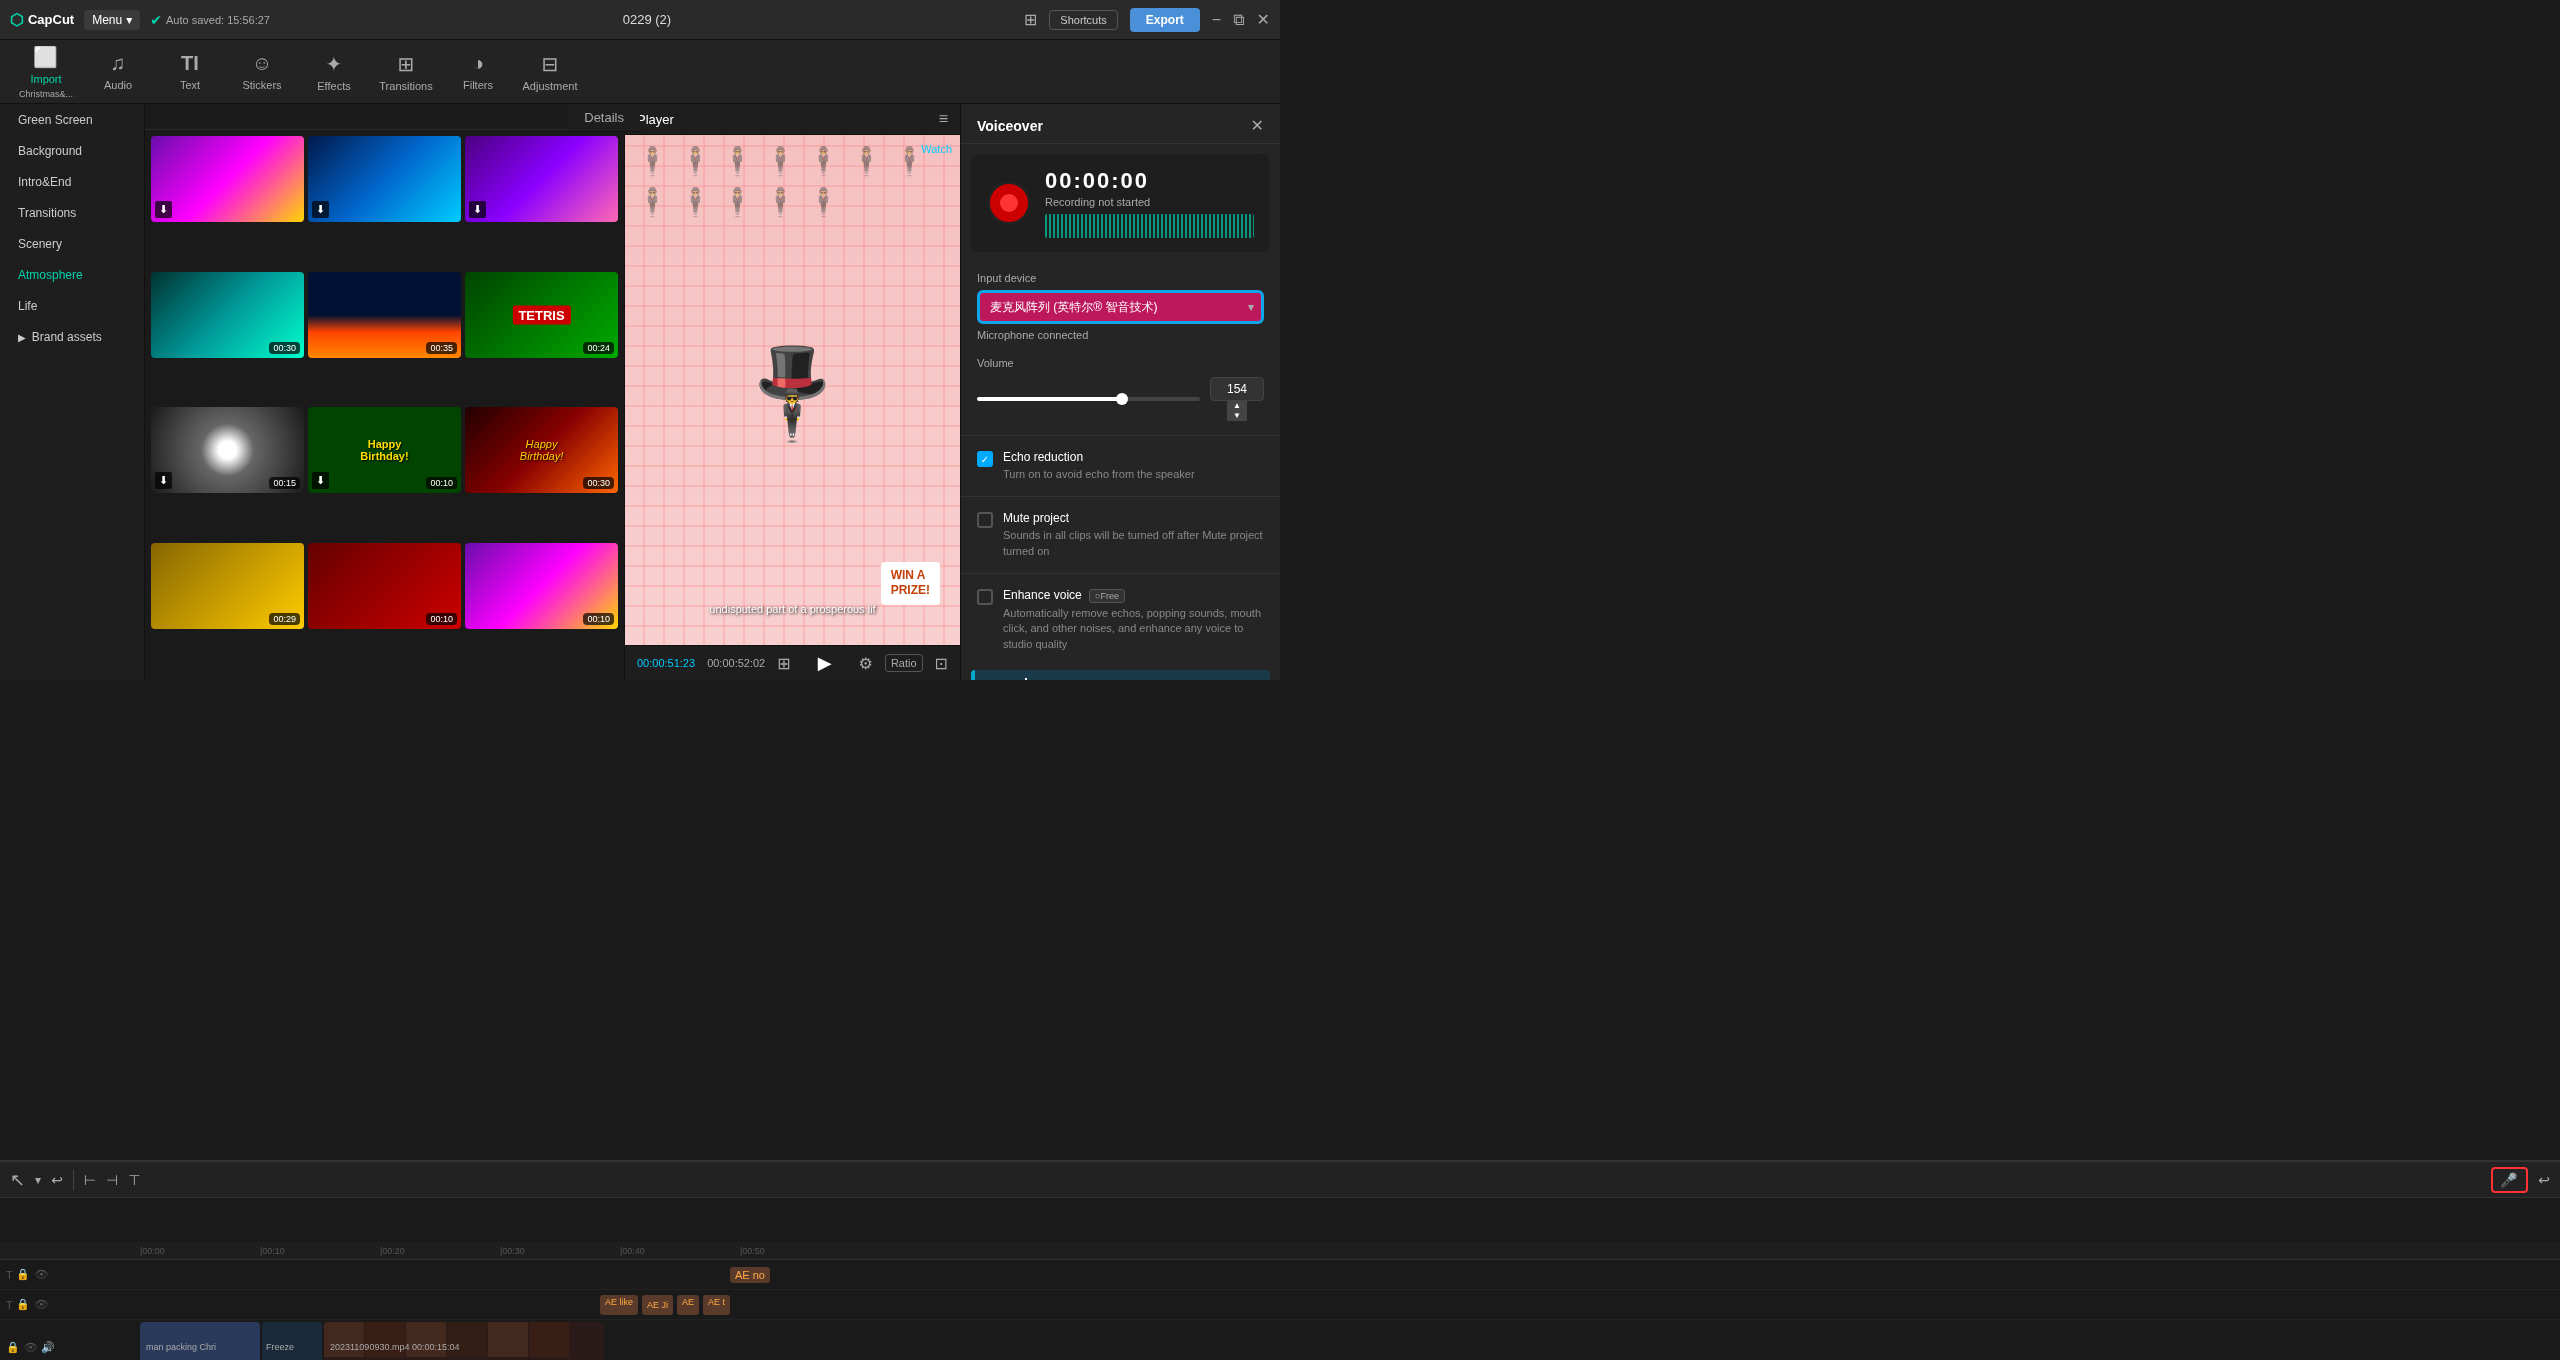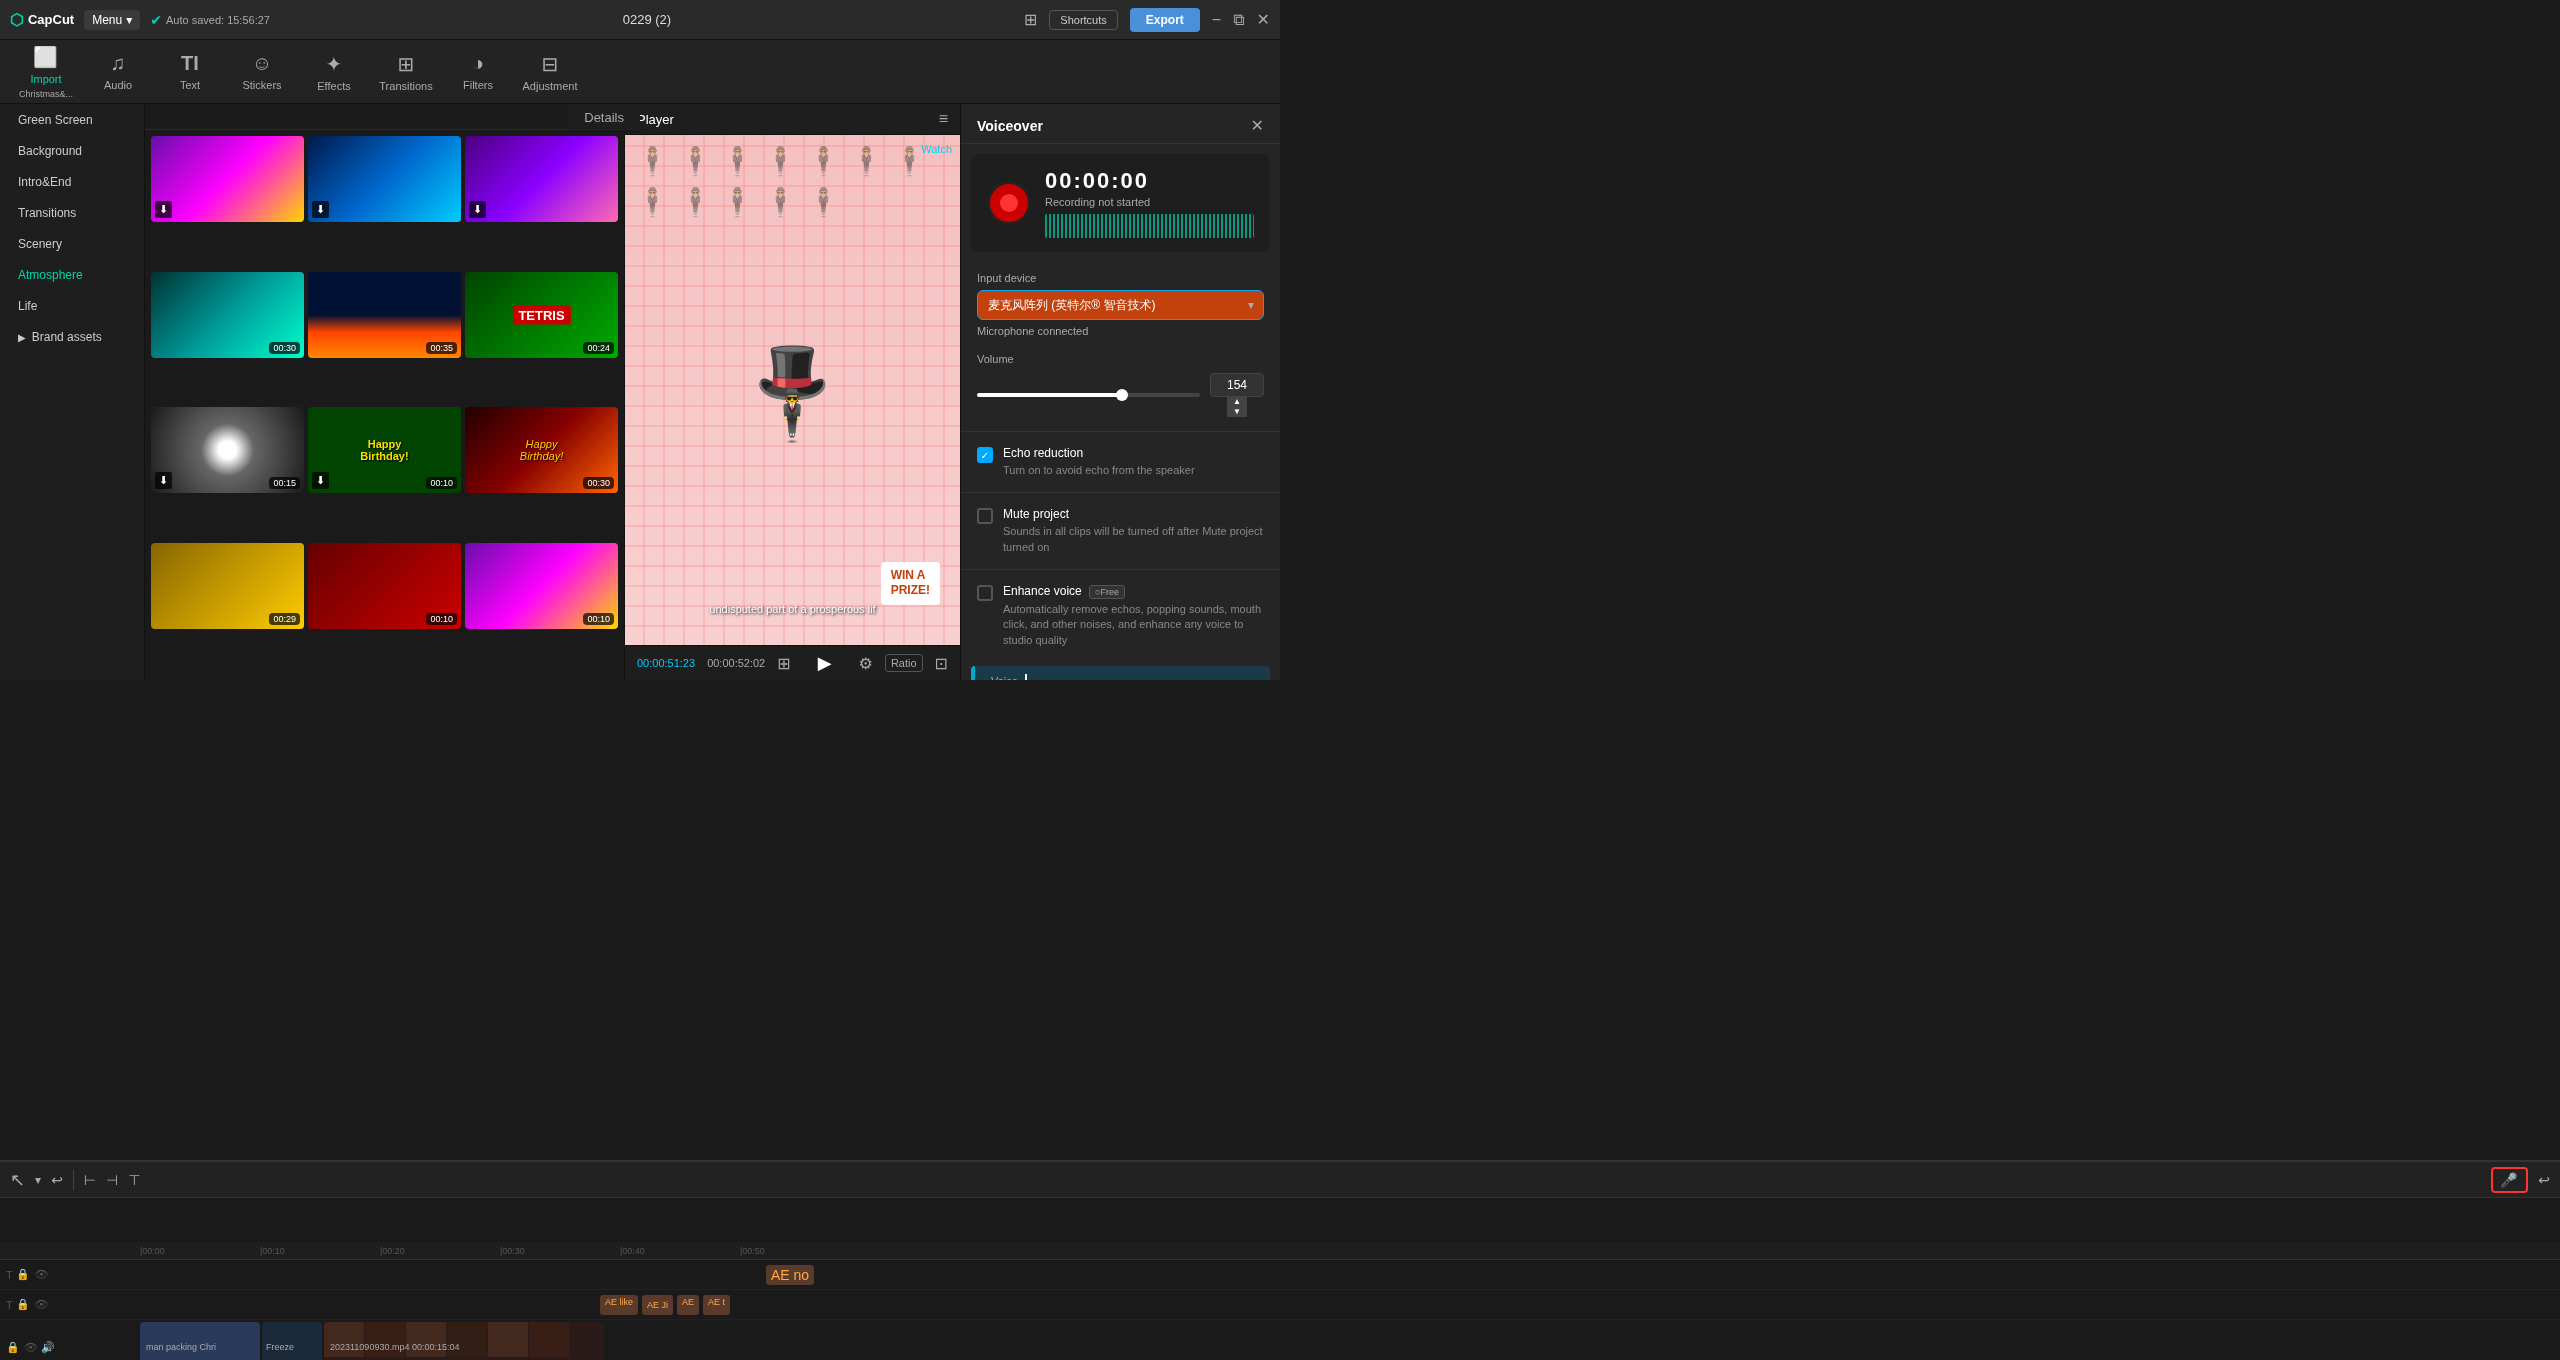--- a/index.html
+++ b/index.html
@@ -307,22 +307,22 @@
       background: repeating-linear-gradient(90deg, #00ccaa 0px, #00ccaa 2px, transparent 2px, transparent 4px);
       border-radius: 2px;
       margin-top: 6px;
       opacity: 0.7;
     }
 
     .vo-section { padding: 10px 16px; }
     .vo-label { font-size: 11px; color: #aaa; margin-bottom: 6px; }
     .vo-select {
       width: 100%;
-      background: #c2410c;
-      border: 1px solid #0ea5e9;
+      background: #be185d;
+      border: 3px solid #0ea5e9;
       color: #fff;
       padding: 7px 10px;
       border-radius: 6px;
       font-size: 12px;
       cursor: pointer;
       appearance: none;
       -webkit-appearance: none;
     }
     .vo-select-wrap { position: relative; }
     .vo-select-arrow {
@@ -723,21 +723,21 @@
   <div style="position:relative;overflow:hidden;height:calc(200px - 36px - 18px);">
 
     <div style="height:30px;display:flex;align-items:center;position:relative;border-bottom:1px solid #222;">
       <div style="position:absolute;left:0;width:140px;display:flex;align-items:center;gap:4px;padding:0 6px;background:#1a1a1a;height:100%;z-index:2;">
         <span style="font-size:11px;color:#555;cursor:pointer;">T</span>
         <span style="font-size:11px;color:#555;cursor:pointer;">🔒</span>
         <span style="font-size:11px;color:#555;cursor:pointer;">👁</span>
       </div>
 
       <div style="position:absolute;left:730px;display:flex;gap:4px;">
-        <span style="background:#5a3a2a;border-radius:3px;padding:2px 5px;font-size:14px;color:#ffaa44;margin-left:36px;">AE no</span>
+        <span style="background:#5a3a2a;border-radius:3px;padding:2px 5px;font-size:11px;color:#ffaa44;">AE no</span>
       </div>
     </div>
 
     <div style="height:30px;display:flex;align-items:center;position:relative;border-bottom:1px solid #222;">
       <div style="position:absolute;left:0;width:140px;display:flex;align-items:center;gap:4px;padding:0 6px;background:#1a1a1a;height:100%;z-index:2;">
         <span style="font-size:11px;color:#555;cursor:pointer;">T</span>
         <span style="font-size:11px;color:#555;cursor:pointer;">🔒</span>
         <span style="font-size:11px;color:#555;cursor:pointer;">👁</span>
       </div>
       <div style="position:absolute;left:600px;display:flex;gap:4px;">

